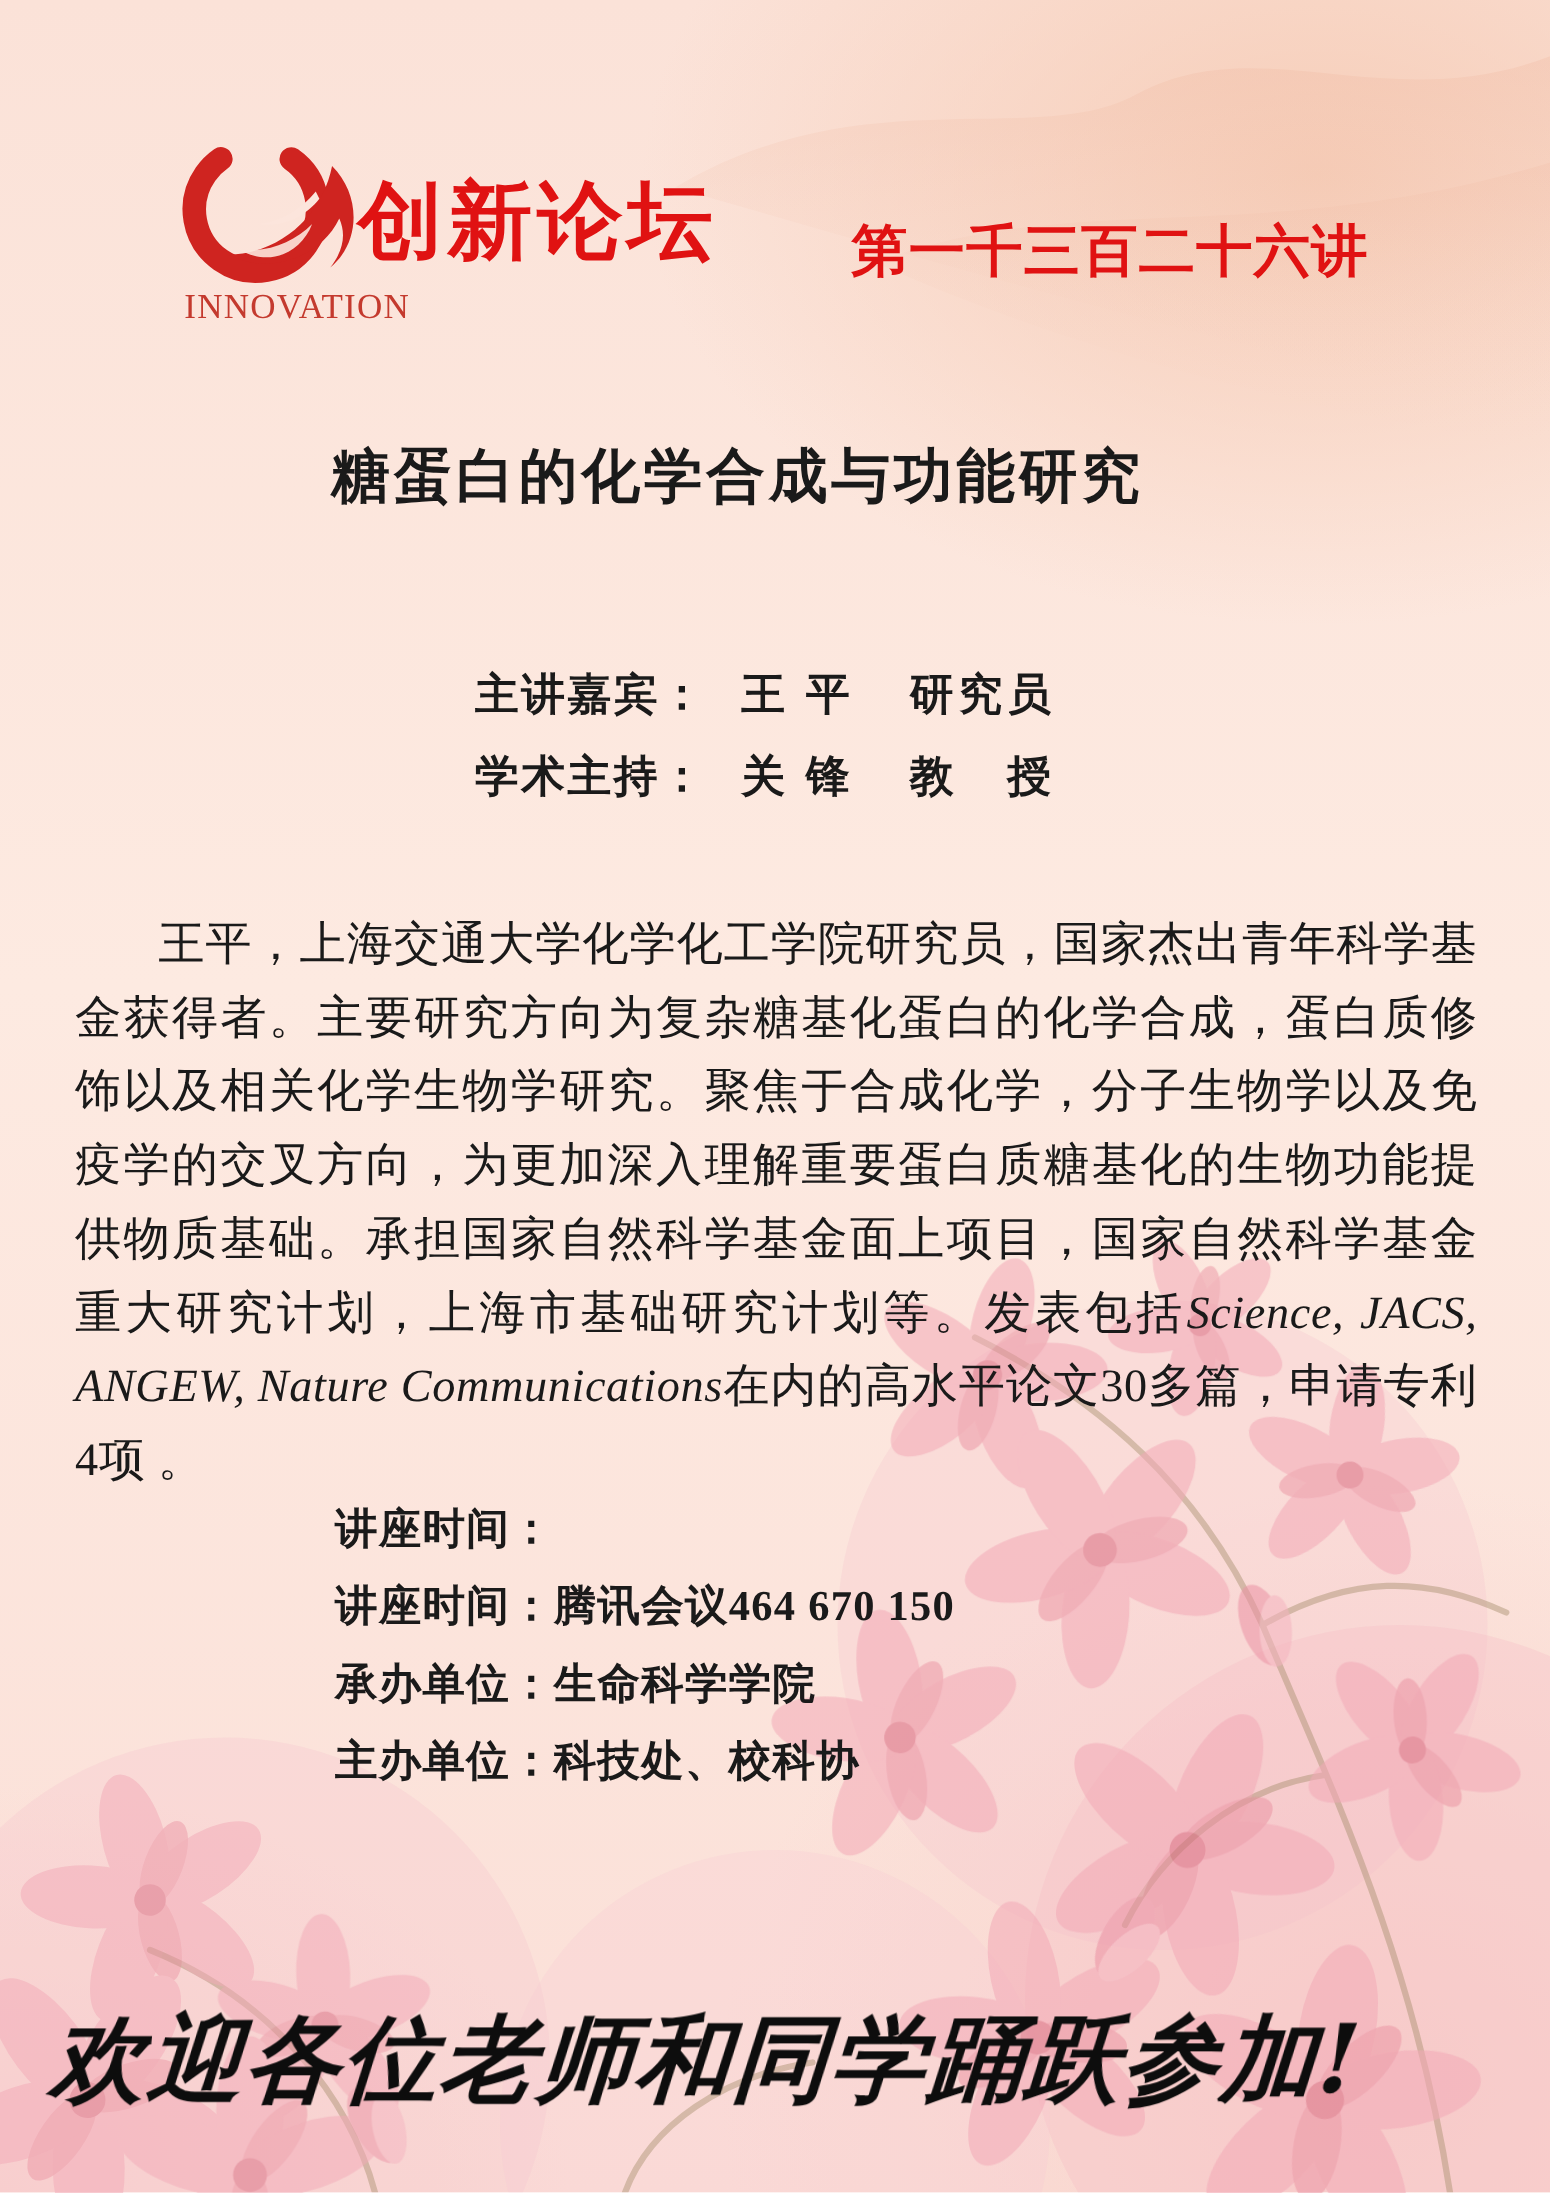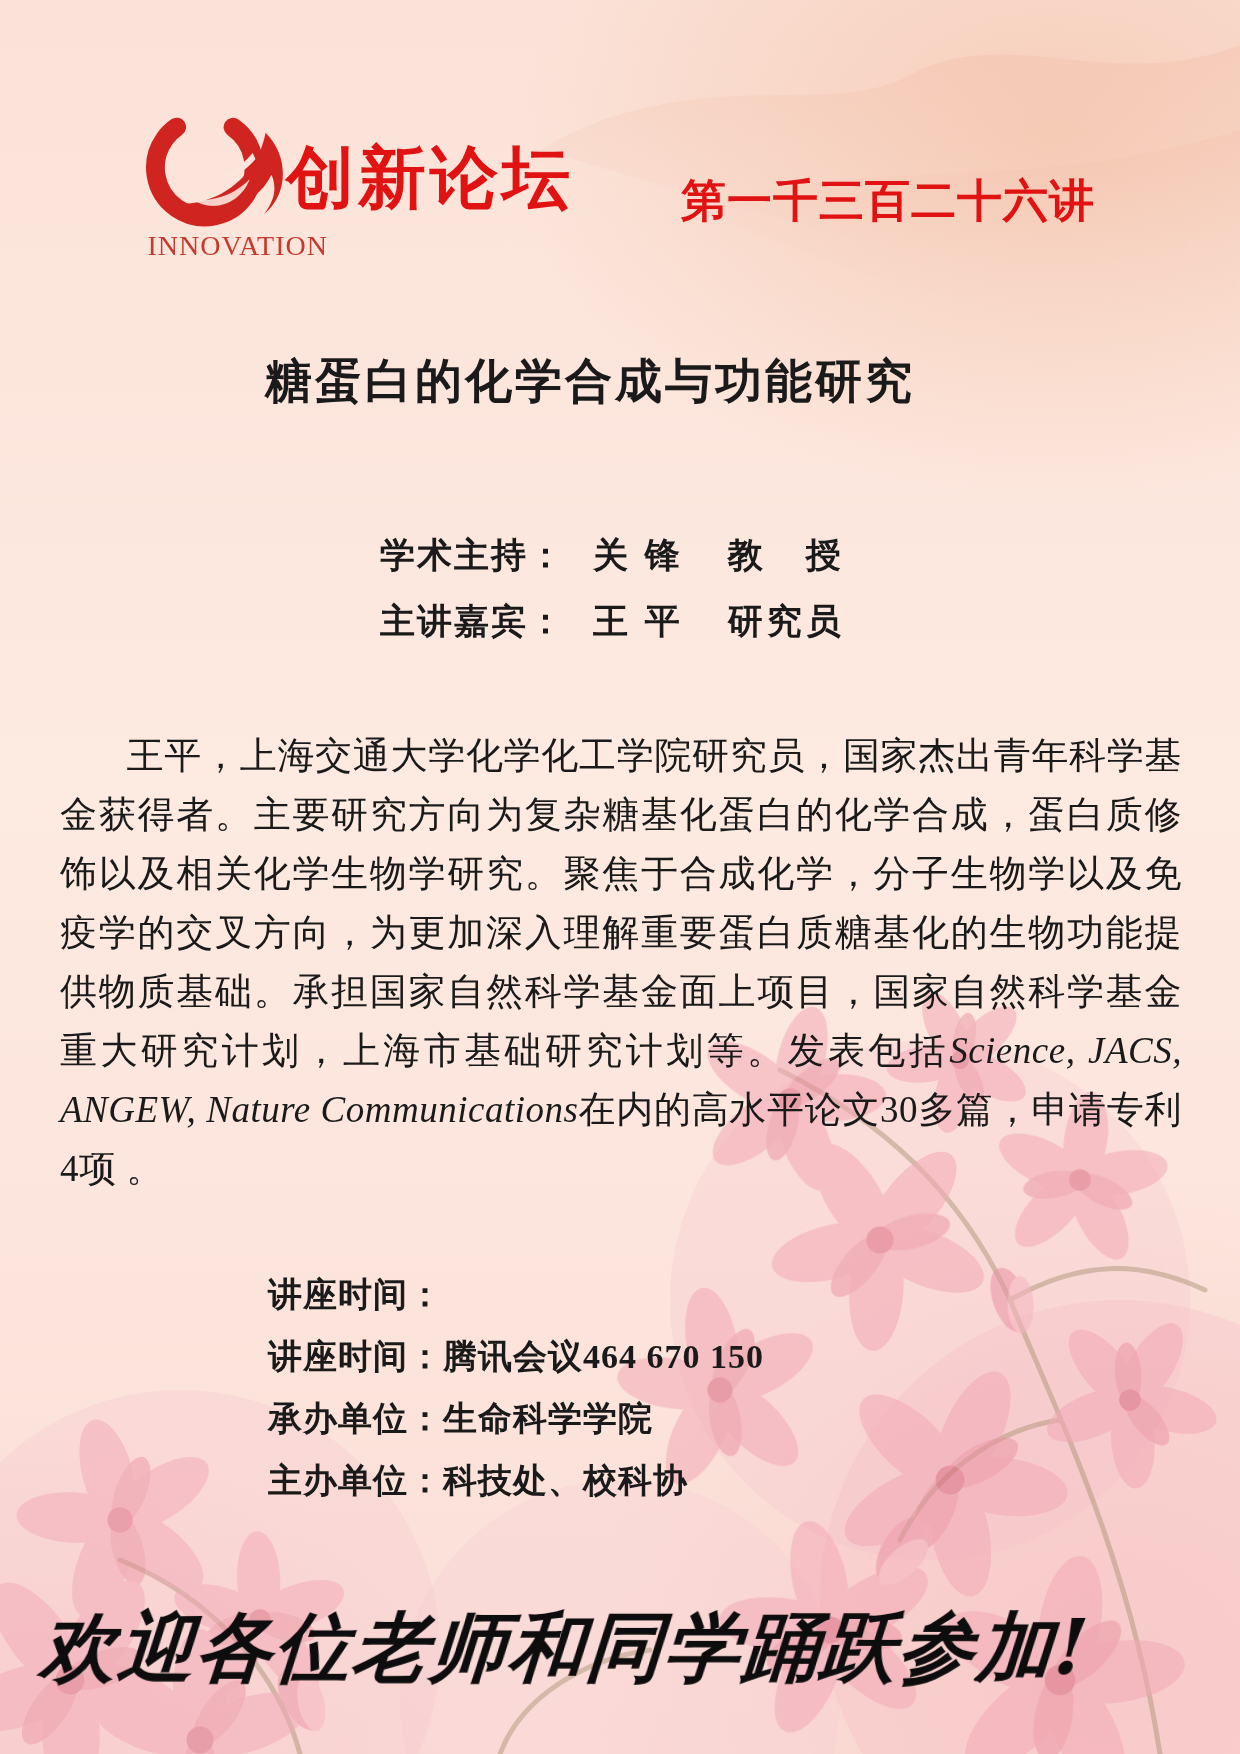--- a/index.html
+++ b/index.html
@@ -58,21 +58,21 @@
   
   .bio{
     position:absolute;left:60px;top:726px;width:1122px;
     font-size:37px;line-height:59px;color:var(--text-black);
     text-align:justify;text-indent:1.8em;letter-spacing:0.5px;
     font-family:var(--serif);
   }
   .bio .latin-italic{font-style:italic;}
 
   
-  .details{position:absolute;left:268px;top:1272px;font-size:34px;color:var(--text-black);font-weight:600;}
+  .details{position:absolute;left:268px;top:1200px;font-size:34px;color:var(--text-black);font-weight:600;}
   .details .row{height:62px;display:flex;align-items:baseline;white-space:pre;letter-spacing:1px;}
 
   
   .welcome{
     position:absolute;left:0;top:1598px;width:1240px;text-align:center;
     transform:translateX(-55px) skewX(-4deg);
     font-family:"DejaVu Serif","Liberation Serif",serif;
     font-size:76px;font-weight:900;font-style:italic;color:#0d0d0d;letter-spacing:2px;
   }
 </style>
@@ -154,28 +154,28 @@
   </svg>
   <div class="logo-word">INNOVATION</div>
 
   <div class="forum-title">创新论坛</div>
   <div class="lecture-number">第一千三百二十六讲</div>
 
   <div class="main-title">糖蛋白的化学合成与功能研究</div>
 
   <div class="people">
     <div class="row">
+      <span class="lbl">主讲嘉宾：</span>
+      <span class="nm">王 平</span>
+      <span class="ttl">研究员</span>
+    </div>
+    <div class="row">
       <span class="lbl">学术主持：</span>
       <span class="nm">关 锋</span>
       <span class="ttl">教　授</span>
-    </div>
-    <div class="row">
-      <span class="lbl">主讲嘉宾：</span>
-      <span class="nm">王 平</span>
-      <span class="ttl">研究员</span>
     </div>
   </div>
 
   <p class="bio"><span>王平，上海交通大学化学化工学院研究员，国家杰出青年科学基金获得者。主要研究方向为复杂糖基化蛋白的化学合成，蛋白质修饰以及相关化学生物学研究。聚焦于合成化学，分子生物学以及免疫学的交叉方向，为更加深入理解重要蛋白质糖基化的生物功能提供物质基础。承担国家自然科学基金面上项目，国家自然科学基金重大研究计划，上海市基础研究计划等。发表包括</span><span class="latin-italic">Science, JACS, ANGEW, Nature Communications</span><span>在内的高水平论文30多篇，申请专利4项 。</span></p>
 
   <div class="details">
     <div class="row">
       <span>讲座时间：</span>
     </div>
     <div class="row">

